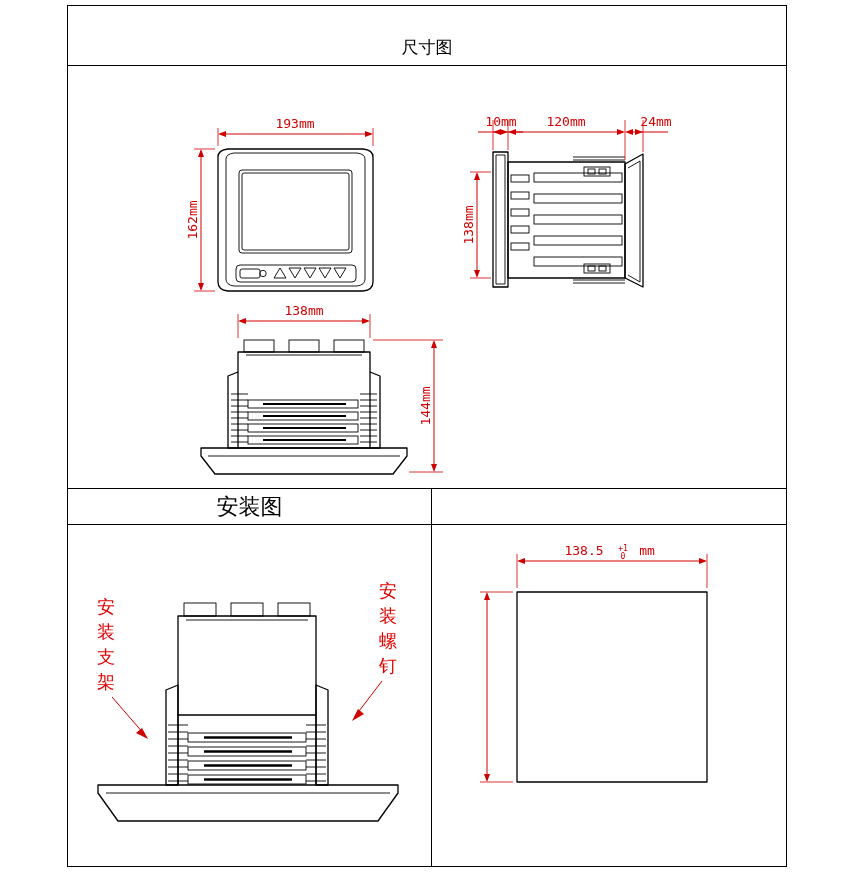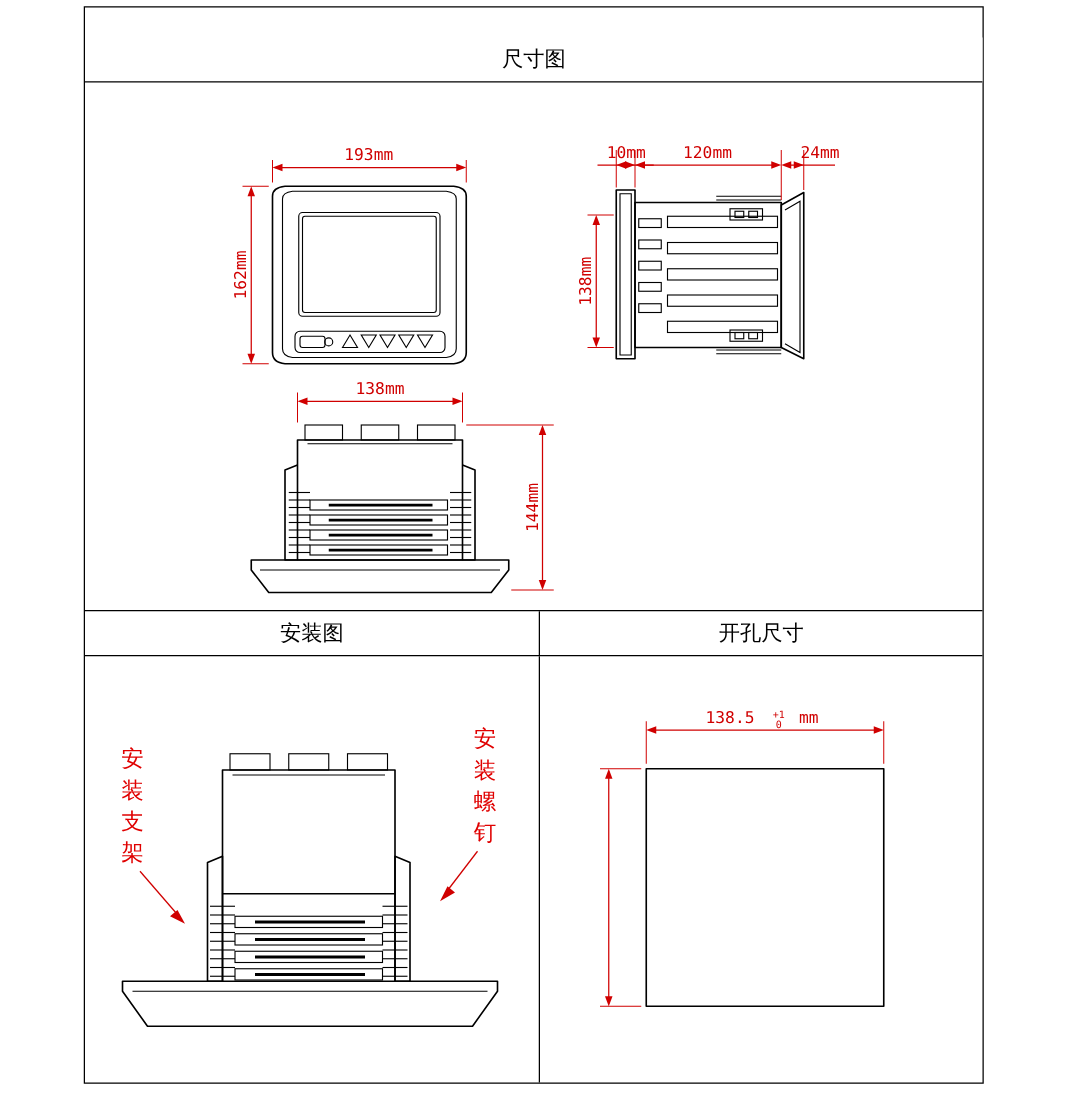--- a/index.html
+++ b/index.html
@@ -56,21 +56,21 @@
     width: 100%;
     height: 36px;
     box-sizing: border-box;
     border-bottom: 1px solid #000;
     display: flex;
   }
   .hdr-cell {
     display: flex;
     align-items: center;
     justify-content: center;
-    font-size: 17px;
+    font-size: 22px;
     color: #000;
     box-sizing: border-box;
   }
   .hdr-cell.left {
     width: 364px;
     border-right: 1px solid #000;
     height: 100%;
   }
   .hdr-cell.right {
     width: 354px;
@@ -81,21 +81,21 @@
     left: 0;
     top: 519px;
     width: 364px;
     height: 341px;
     box-sizing: border-box;
     border-right: 1px solid #000;
   }
   .panel-cutout {
     position: absolute;
     left: 364px;
-    top: 519px;
+    top: 496px;
     width: 354px;
     height: 341px;
     box-sizing: border-box;
   }
   svg { display: block; }
   .dimtext {
     font-family: "DejaVu Sans Mono", monospace;
     font-size: 13px;
     fill: #d00000;
   }
@@ -314,23 +314,20 @@
           <polygon class="arrowred" points="366,298 363,306 369,306"></polygon>
           <polygon class="arrowred" points="366,430 363,422 369,422"></polygon>
           <text class="dimtext" x="362" y="364" text-anchor="middle" transform="rotate(-90 362,364)">144mm</text>
         </g>
       </svg>
     </div>
 
     <div class="hdr-row2">
       <div class="hdr-cell left">
         <span>安装图</span>
-      </div>
-      <div class="hdr-cell right">
-        <span>开孔尺寸</span>
       </div>
     </div>
 
     <div class="panel-install">
       <svg width="363" height="340" viewBox="0 0 363 340">
 
         <g class="partthin">
           <rect x="116" y="78" width="32" height="13"></rect>
           <rect x="163" y="78" width="32" height="13"></rect>
           <rect x="210" y="78" width="32" height="13"></rect>

